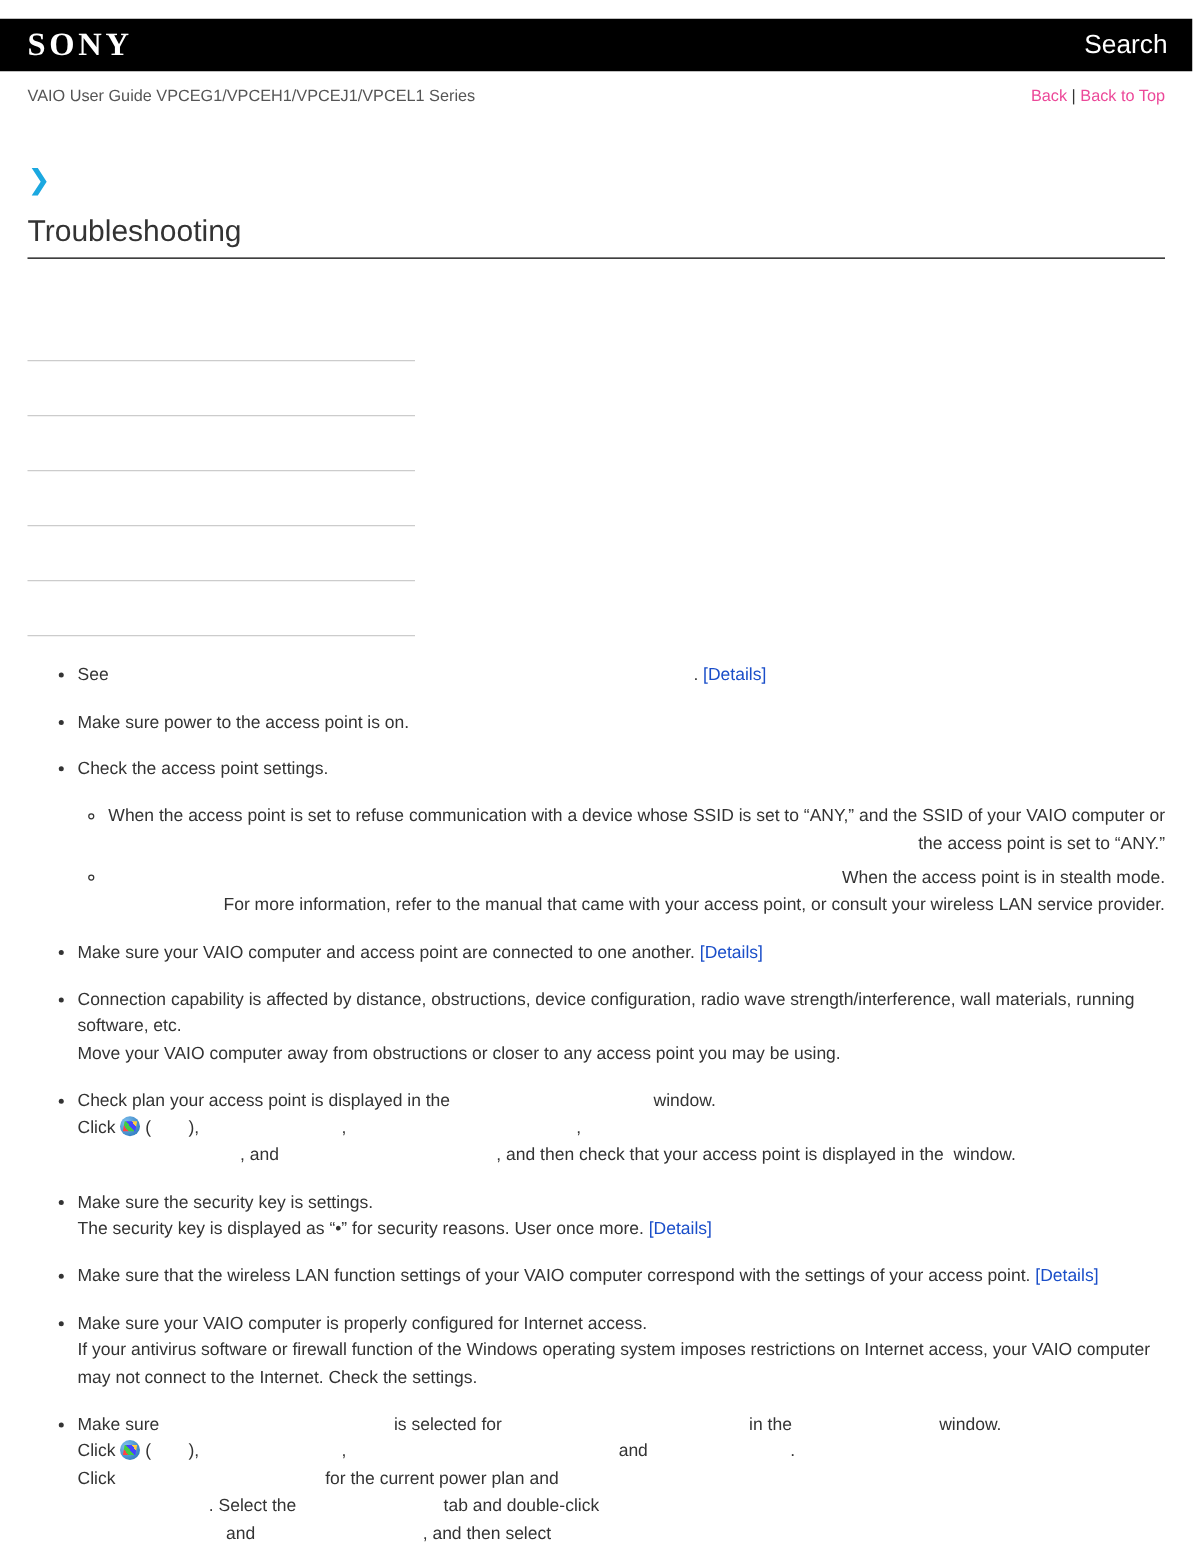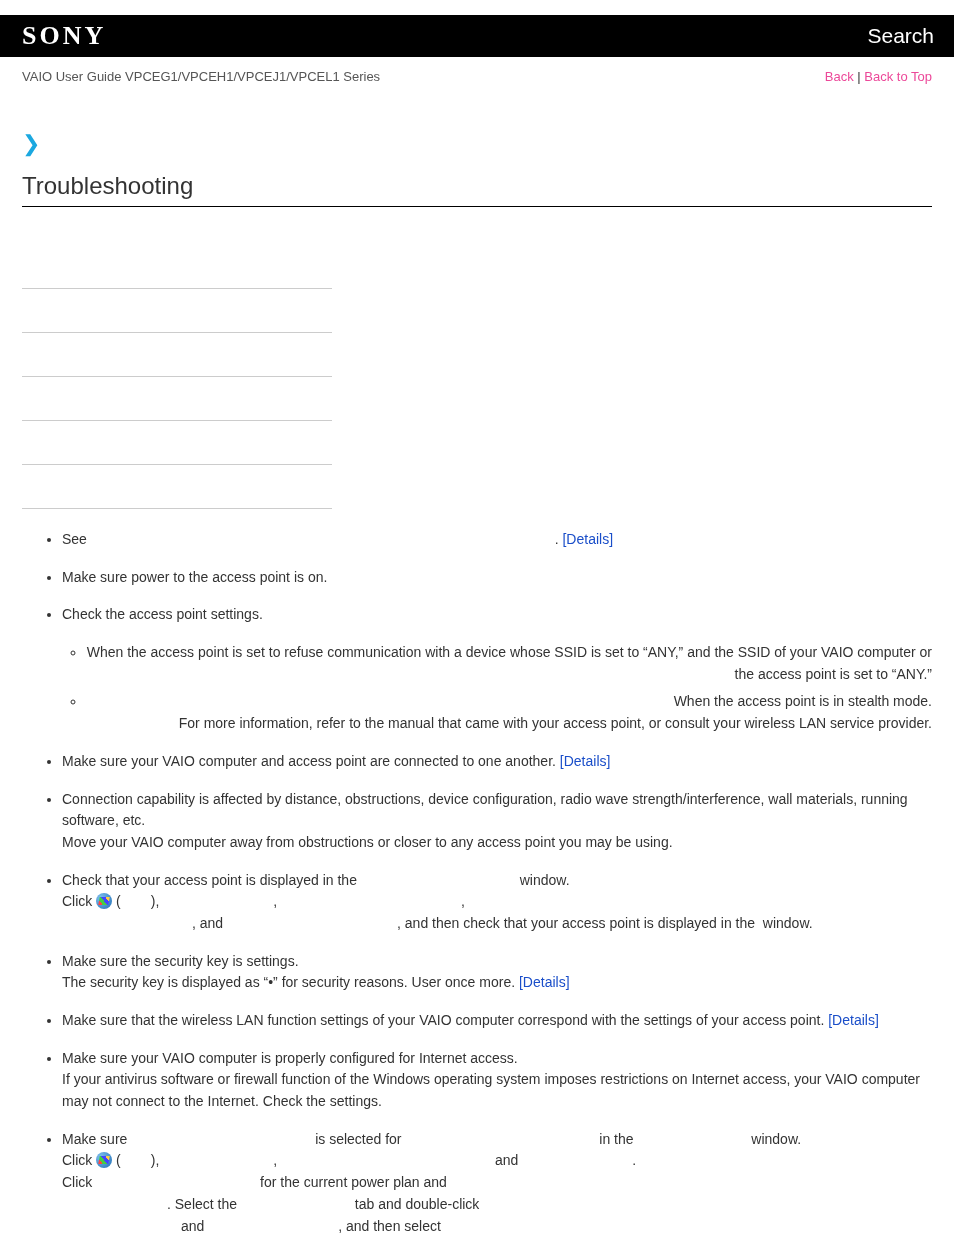--- a/index.html
+++ b/index.html
@@ -82,21 +82,21 @@
       <li>
         <span>Make sure your VAIO computer and access point are connected to one another. </span><a class="link" href="#">[Details]</a>
       </li>
 
       <li>
         <span>Connection capability is affected by distance, obstructions, device configuration, radio wave strength/interference, wall materials, running software, etc.</span><br>
         <span>Move your VAIO computer away from obstructions or closer to any access point you may be using.</span>
       </li>
 
       <li>
-        <span>Check that your access point is displayed in the </span>
+        <span>Check plan your access point is displayed in the </span>
         <span style="display:inline-block; width:155px;"></span>
         <span> window.</span><br>
         <span>Click </span><span class="win-icon"></span><span> (</span><span style="display:inline-block; width:30px;"></span><span>), </span><span style="display:inline-block; width:110px;"></span><span>, </span><span style="display:inline-block; width:180px;"></span><span>, </span><span style="display:inline-block; width:50px;"></span><br>
         <span style="display:inline-block; width:130px;"></span><span>, and </span><span style="display:inline-block; width:170px;"></span><span>, and then check that your access point is displayed in the </span><span style="display:inline-block; width:0px;"></span><span> window.</span>
       </li>
 
       <li>
         <span>Make sure the security key is settings.</span><br>
         <span>The security key is displayed as “•” for security reasons. User once more. </span><a class="link" href="#">[Details]</a>
       </li>

